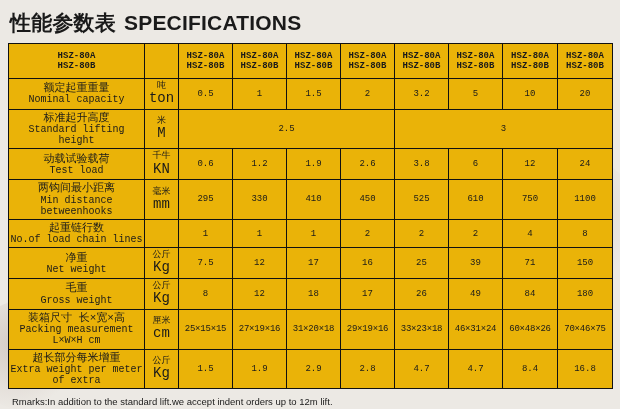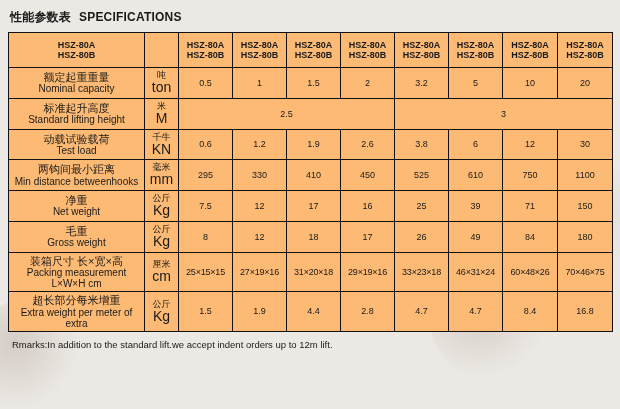--- a/index.html
+++ b/index.html
@@ -13,30 +13,31 @@
   }
   
   .wm{position:absolute;border-radius:50%;background:radial-gradient(circle at 40% 40%, rgba(170,150,140,.35), rgba(170,150,140,0) 70%);pointer-events:none;}
   .wm1{width:150px;height:150px;right:-20px;top:150px;}
   .wm2{width:120px;height:120px;right:70px;top:260px;}
   .wm3{width:110px;height:110px;left:-30px;top:300px;}
 
   .page{position:relative;z-index:2;padding:6px 8px 0 8px;box-sizing:border-box;}
 
   .title{
-    font-size:12px;font-weight:bold;letter-spacing:.2px;
+    font-size:21px;font-weight:bold;letter-spacing:.2px;
     margin:3px 0 6px 2px;
   }
   .title .en{margin-left:8px;}
 
   table.spec{
     border-collapse:collapse;
     width:604px;
-    background:#fdba74;
+    background:#eab308;
     table-layout:fixed;
+    font-family:Liberation Mono, monospace;
   }
   table.spec td{
     border:1px solid #111;
     font-size:9px;
     line-height:1.12;
     text-align:center;
     vertical-align:middle;
     padding:2px 1px;
     height:20px;
   }
@@ -147,21 +148,21 @@
           <span class="cn">千牛</span>
           <span class="en">KN</span>
         </td>
         <td>0.6</td>
         <td>1.2</td>
         <td>1.9</td>
         <td>2.6</td>
         <td>3.8</td>
         <td>6</td>
         <td>12</td>
-        <td>30</td>
+        <td>24</td>
       </tr>
 
       <tr class="h-two">
         <td class="lbl">
           <span class="cn">两钩间最小距离</span>
           <span class="en">Min distance betweenhooks</span>
         </td>
         <td class="unit">
           <span class="cn">毫米</span>
           <span class="en">mm</span>
@@ -170,20 +171,38 @@
         <td>330</td>
         <td>410</td>
         <td>450</td>
         <td>525</td>
         <td>610</td>
         <td>750</td>
         <td>1100</td>
       </tr>
 
 
+      <tr class="h-two">
+        <td class="lbl">
+          <span class="cn">起重链行数</span>
+          <span class="en">No.of load chain lines</span>
+        </td>
+        <td class="unit">
+          <span class="cn"></span>
+          <span class="en"></span>
+        </td>
+        <td>1</td>
+        <td>1</td>
+        <td>1</td>
+        <td>2</td>
+        <td>2</td>
+        <td>2</td>
+        <td>4</td>
+        <td>8</td>
+      </tr>
 
 
       <tr class="h-two">
         <td class="lbl">
           <span class="cn">净重</span>
           <span class="en">Net  weight</span>
         </td>
         <td class="unit">
           <span class="cn">公斤</span>
           <span class="en">Kg</span>
@@ -240,21 +259,21 @@
         <td class="lbl">
           <span class="cn">超长部分每米增重</span>
           <span class="en">Extra weight per meter of extra</span>
         </td>
         <td class="unit">
           <span class="cn">公斤</span>
           <span class="en">Kg</span>
         </td>
         <td>1.5</td>
         <td>1.9</td>
-        <td>4.4</td>
+        <td>2.9</td>
         <td>2.8</td>
         <td>4.7</td>
         <td>4.7</td>
         <td>8.4</td>
         <td>16.8</td>
       </tr>
     </tbody>
   </table>
 
   <div class="note">

